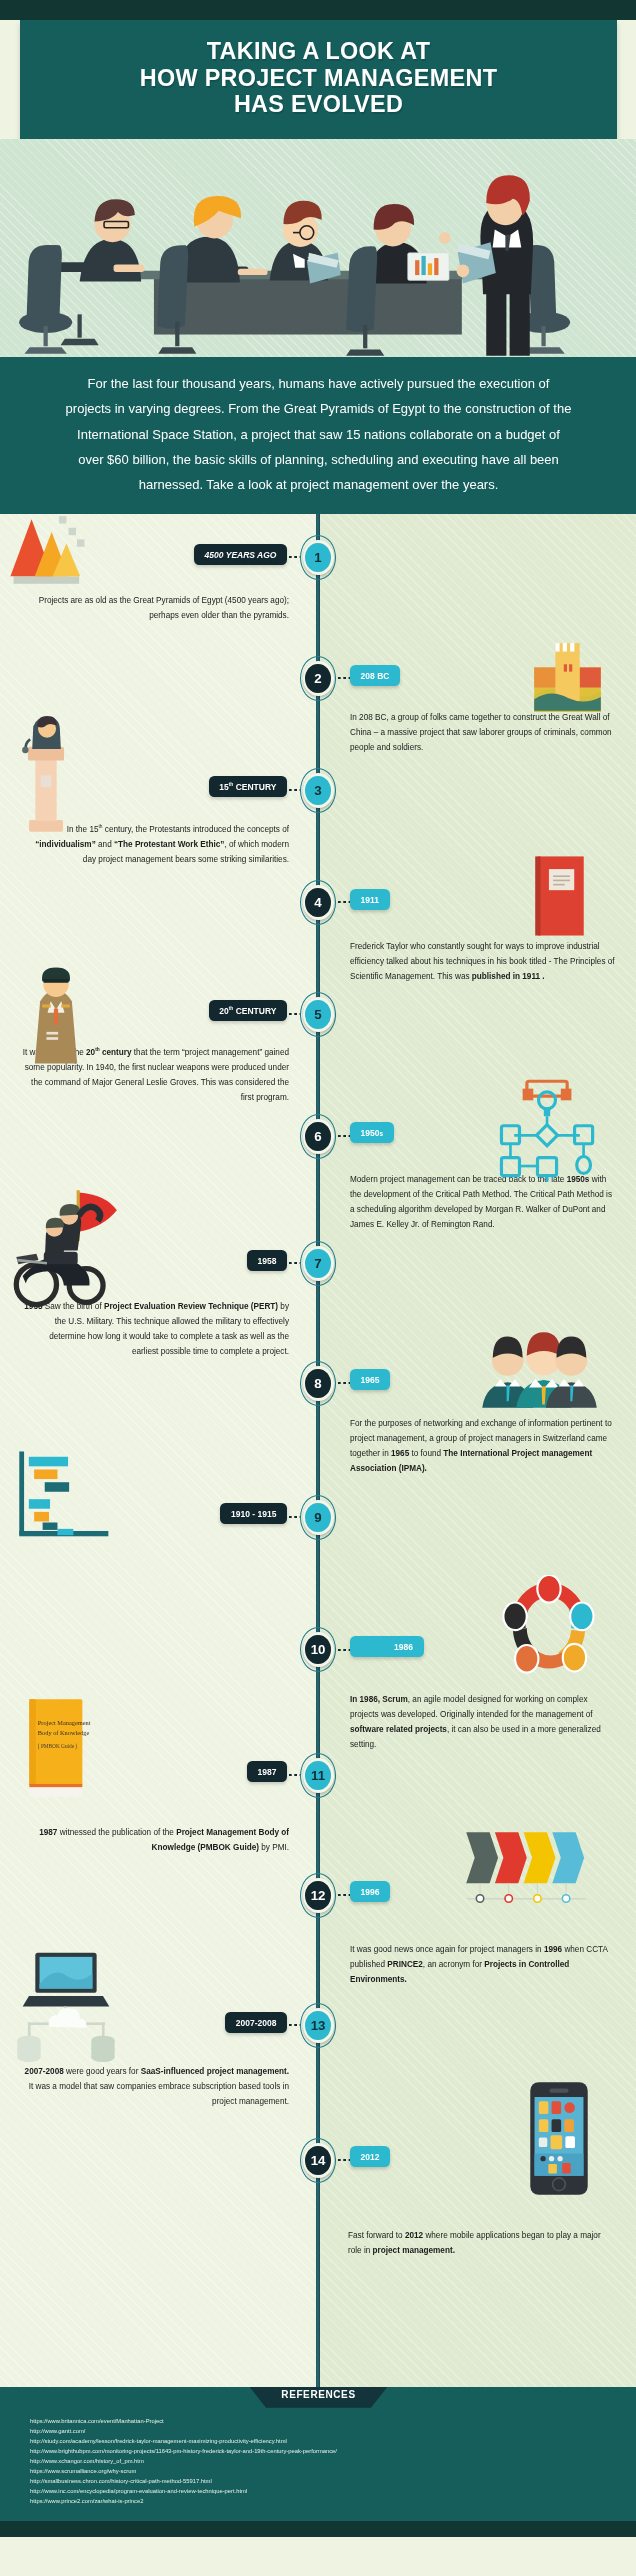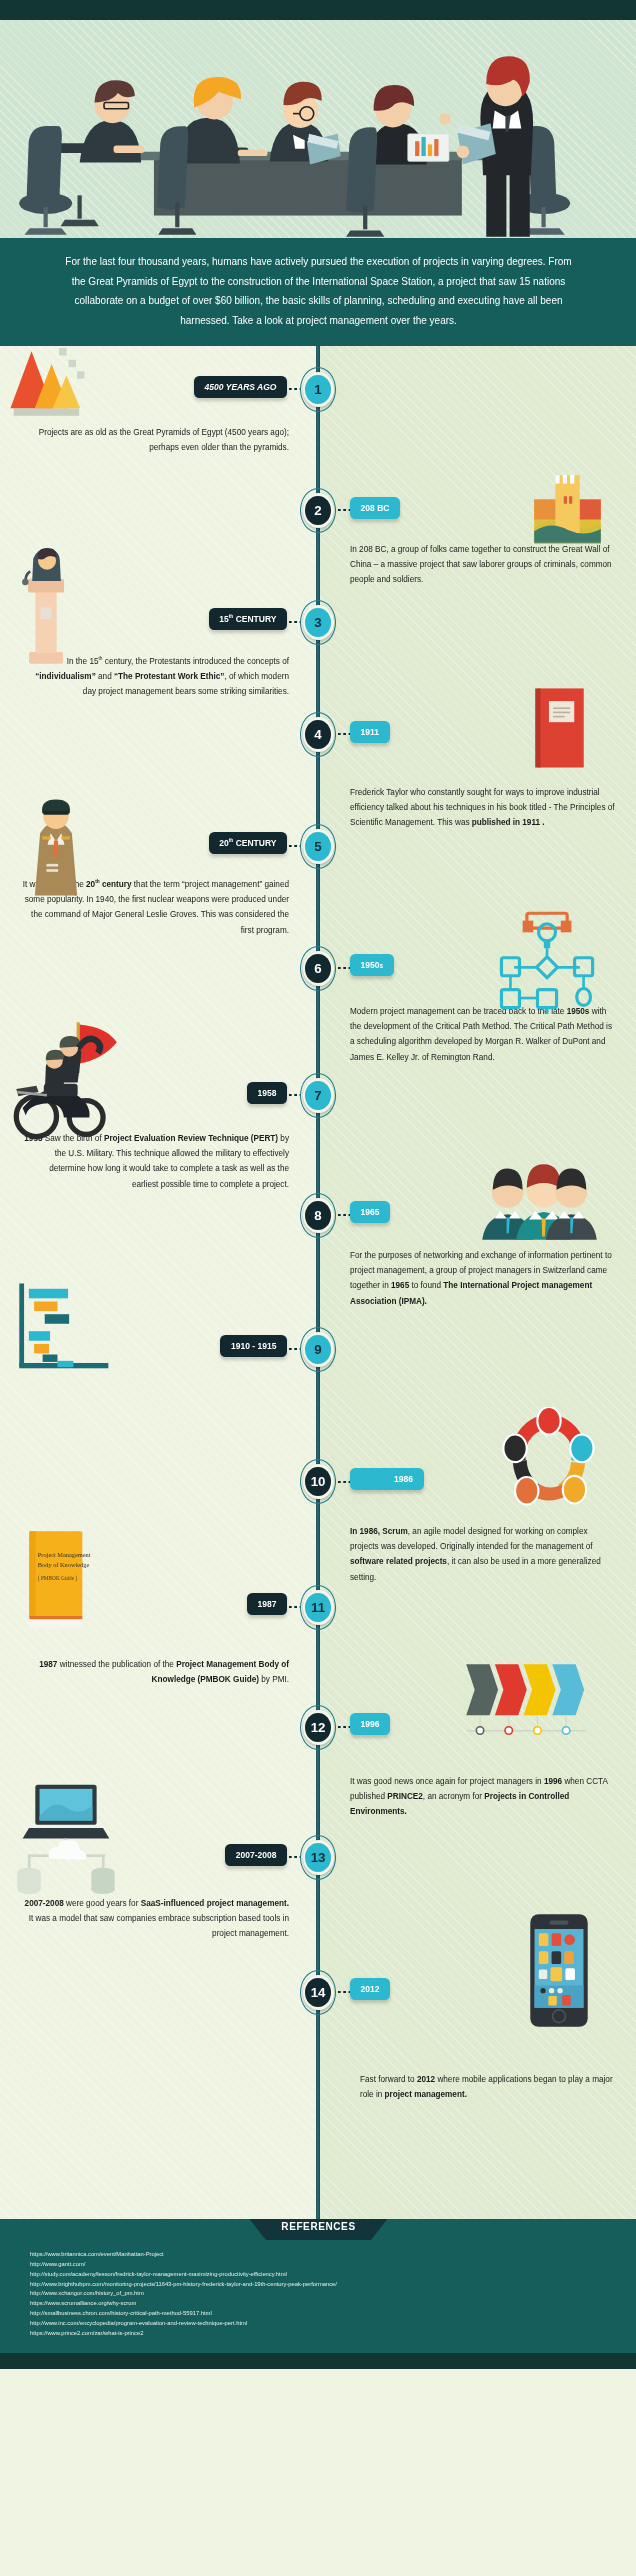--- a/index.html
+++ b/index.html
@@ -44,21 +44,21 @@
     background-image: repeating-linear-gradient(45deg, rgba(255,255,255,.30) 0 1.1px, rgba(255,255,255,0) 1.1px 6.4px);
   }
   .hero svg { display:block; position:absolute; left:0; top:0; }
 
   
   .intro {
     background:#155e5b;
     color:#fff;
     padding: 14px 64px 16px 64px;
     text-align:center;
-    font-size: 10px;
+    font-size: 13px;
     line-height: 1.95;
   }
 
   
   .timeline {
     position:relative;
     background:#eef3e2;
     background-image: repeating-linear-gradient(45deg, rgba(255,255,255,.35) 0 1.1px, rgba(255,255,255,0) 1.1px 7px);
   }
   .timeline .rightpanel {
@@ -146,20 +146,29 @@
   }
   .bottombar { height:16px; background:#123733; width:637px; }
 </style>
 </head>
 <body>
 
 <div class="page">
 
   <div class="topbar"></div>
 
+  <div class="title-wrap">
+    <div class="title-box">
+      <h1>
+        <span>TAKING A LOOK AT</span>
+        <span>HOW PROJECT MANAGEMENT</span>
+        <span>HAS EVOLVED</span>
+      </h1>
+    </div>
+  </div>
 
   <div class="hero">
     <svg width="637" height="218" viewBox="0 0 1200 410">
 
       <rect x="290" y="258" width="580" height="110" fill="#4e5a5c"></rect>
       <rect x="240" y="248" width="690" height="16" rx="4" fill="#5f7470"></rect>
 
       <g>
         <path d="M1000 200 q40 -6 44 30 l4 110 q-24 10 -48 0 l-4 -110 q-2 -28 4 -30z" fill="#3f5159"></path>
         <ellipse cx="1024" cy="345" rx="50" ry="20" fill="#3f5159"></ellipse>
@@ -316,21 +325,21 @@
       <div class="pill cyan" style="top: 375px; left: 350px;">1911</div>
       <div class="dots" style="top: 387px; left: 338px; width: 11.7px;"></div>
       <div class="art" style="top: 340px; right: 48px;"><svg width="58" height="85" viewBox="0 0 110 160" style="width: 58px; height: auto;">
           <rect x="14" y="4" width="86" height="150" fill="#dd4132"></rect>
           <rect x="8" y="4" width="10" height="150" fill="#b8352a"></rect>
           <rect x="34" y="28" width="48" height="40" fill="#eee7da"></rect>
           <rect x="42" y="40" width="32" height="3" fill="#b9b0a0"></rect>
           <rect x="42" y="48" width="32" height="3" fill="#b9b0a0"></rect>
           <rect x="42" y="56" width="22" height="3" fill="#b9b0a0"></rect>
         </svg></div>
-      <div class="btext right" style="top: 425px; left: 350px; width: 265px; margin-top: 14px;">Frederick Taylor who constantly sought for ways to improve industrial efficiency talked about his techniques in his book titled - The Principles of Scientific Management. This was <b>published in 1911 .</b></div>
+      <div class="btext right" style="top: 425px; left: 350px; width: 265px;">Frederick Taylor who constantly sought for ways to improve industrial efficiency talked about his techniques in his book titled - The Principles of Scientific Management. This was <b>published in 1911 .</b></div>
       <div class="node cyan" style="top: 478px;">
         <div class="ring-outer"></div>
         <div class="ring-mid"></div>
         <div class="disc">5</div>
       </div>
       <div class="pill dark" style="top: 486px; right: 350px;">20<sup>th</sup> CENTURY</div>
       <div class="dots " style="top: 499px; left: 289px; width: 11.7px;"></div>
       <div class="art" style="top: 451px; left: 19px;"><svg width="74" height="101" viewBox="0 0 140 190" style="width: 74px; height: auto;">
           <path d="M40 68 q14 -22 30 -22 q16 0 30 22 l10 118 l-80 0z" fill="#a98a56"></path>
           <circle cx="70" cy="36" r="24" fill="#f6c98f"></circle>
@@ -560,21 +569,21 @@
           <rect x="44" y="104" width="22" height="26" rx="3" fill="#f5c64a"></rect>
           <rect x="72" y="106" width="18" height="22" rx="3" fill="#fff"></rect>
           <path d="M14 138 h92 v42 h-92z" fill="#4aa3c4"></path>
           <circle cx="30" cy="148" r="5" fill="#2d3338"></circle>
           <circle cx="46" cy="148" r="5" fill="#e8efe7"></circle>
           <circle cx="62" cy="148" r="5" fill="#e8efe7"></circle>
           <rect x="40" y="158" width="16" height="18" rx="2" fill="#f5c64a"></rect>
           <rect x="66" y="156" width="16" height="20" rx="2" fill="#e0503a"></rect>
           <circle cx="60" cy="196" r="12" fill="none" stroke="#4b5358" stroke-width="3"></circle>
         </svg></div>
-      <div class="btext right" style="top: 1714px; left: 360px; width: 265px; margin-top: 12px;">Fast forward to <b>2012</b> where mobile applications began to play a major role in <b>project management.</b></div>
+      <div class="btext right" style="top: 1714px; left: 348px; width: 265px;">Fast forward to <b>2012</b> where mobile applications began to play a major role in <b>project management.</b></div>
     </div>
 
   <div class="refs-wrap">
     <div class="ribbon">
       <div class="shape"></div>
       <div class="lbl">REFERENCES</div>
     </div>
     <div class="refs-list" id="refs-list">
         <div>https://www.britannica.com/event/Manhattan-Project</div>
         <div>http://www.gantt.com/</div>

